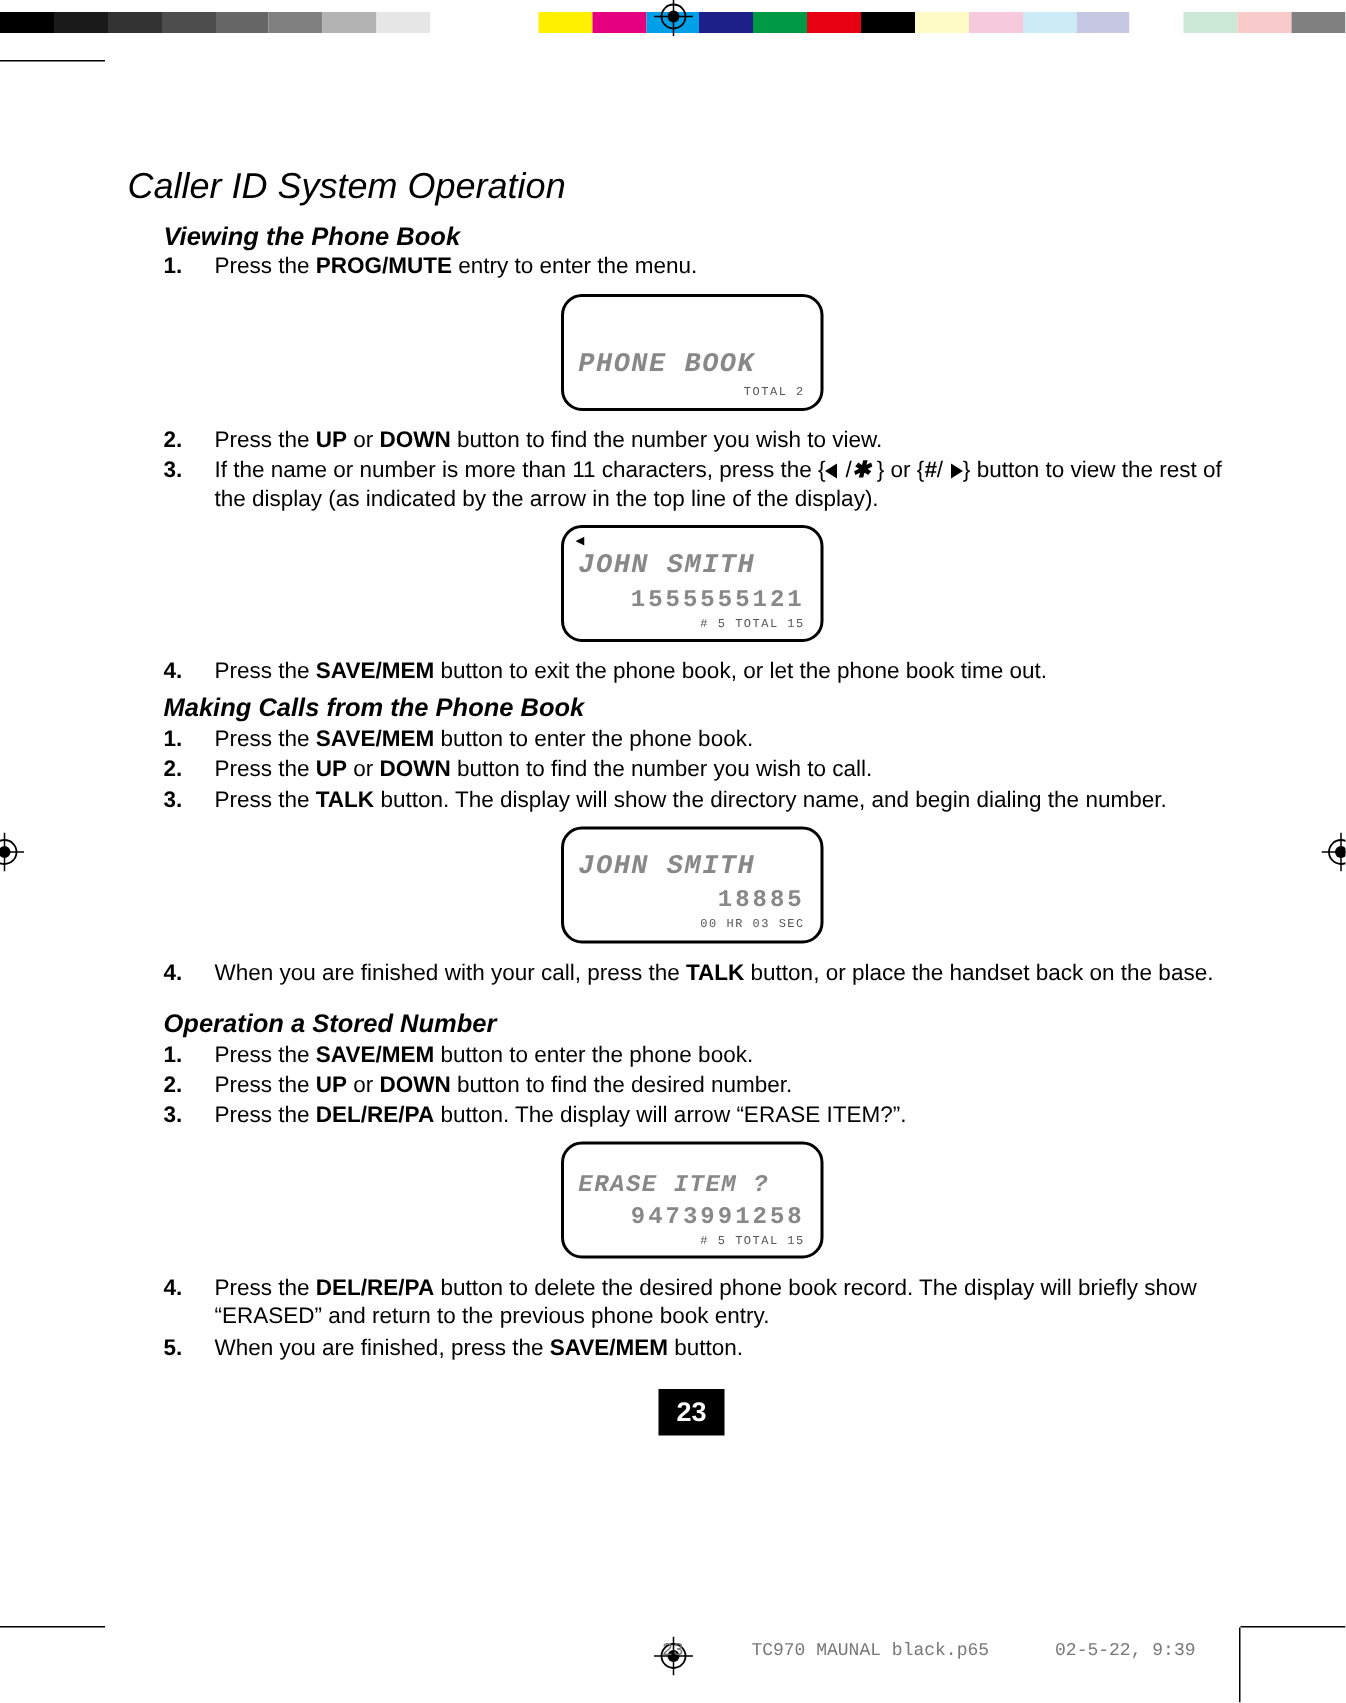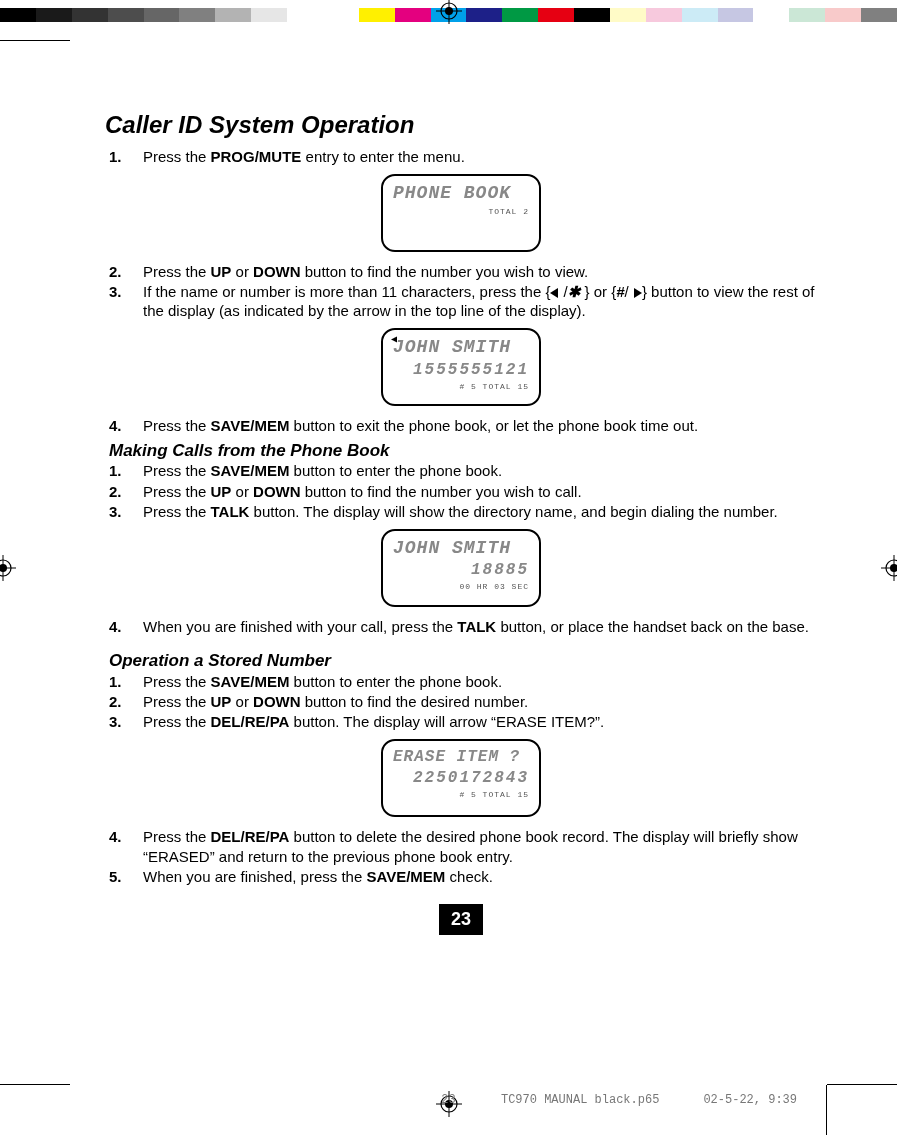--- a/index.html
+++ b/index.html
@@ -26,41 +26,41 @@
   .crop.bl-h { bottom: 50px; left: 0; width: 70px; height: 1px; }
   .crop.br-h { bottom: 50px; right: 0; width: 70px; height: 1px; }
   .crop.br-v { bottom: 0; right: 70px; width: 1px; height: 50px; }
 
   .page {
     position: absolute;
     top: 110px; left: 85px; right: 60px; bottom: 95px;
     font-size: 15px;
     line-height: 1.28;
   }
-  .h1 { font-size: 24px; font-weight: bold; font-style: italic; margin-bottom: 6px; margin-left: 20px; }
+  .h1 { font-size: 24px; font-weight: normal; font-style: italic; margin-bottom: 6px; }
   .h2 { font-size: 17px; font-weight: bold; font-style: italic; margin: 4px 0 0 24px; }
   .list { margin-left: 24px; }
   .row { display: flex; gap: 14px; margin-bottom: 1px; }
   .num { font-weight: bold; min-width: 20px; }
   .txt { flex: 1; }
   .bold { font-weight: bold; }
   .note-row { margin-left: 24px; margin-top: 2px; }
   .lcd-wrap { display: flex; justify-content: center; margin: 8px 0 10px 0; }
   .lcd {
-    width: 160px; height: 78px;
+    width: 175px; height: 78px;
     border: 2.5px solid #000;
     border-radius: 14px;
     padding: 6px 10px 4px 10px;
-    display: flex; flex-direction: column; justify-content: flex-start;
+    display: flex; flex-direction: column; justify-content: flex-end;
     position: relative;
     font-family: "Courier New", monospace;
     color: #888;
   }
   .lcd .l1 { font-size: 18px; font-style: italic; letter-spacing: 1px; font-weight: bold; white-space: nowrap; }
-  .lcd .l2 { font-size: 16px; font-style: italic; letter-spacing: 2px; text-align: right; font-weight: bold; white-space: nowrap; }
+  .lcd .l2 { font-size: 16px; letter-spacing: 2px; text-align: right; font-weight: bold; white-space: nowrap; }
   .lcd .status { font-size: 8px; text-align: right; color: #555; letter-spacing: 1px; margin-top: 2px;}
   .lcd .arrow { position: absolute; top: 4px; left: 8px; font-size: 10px; color: #000; }
   .tri { display: inline-block; width: 0; height: 0; border-top: 5px solid transparent; border-bottom: 5px solid transparent; vertical-align: -1px;}
   .tri.l { border-right: 8px solid #000; margin-right: 1px;}
   .tri.r { border-left: 8px solid #000; margin-left: 1px;}
   .sym { font-weight: bold; font-style: italic;}
   .pagenum {
     display: flex; justify-content: center; margin-top: 18px;
   }
   .pagenum > div {
@@ -140,20 +140,21 @@
 
 <div class="crop tl-h"></div>
 <div class="crop bl-h"></div>
 <div class="crop br-h"></div>
 <div class="crop br-v"></div>
 
 <div class="page">
 
   <div class="h1">Caller ID System Operation</div>
 
+  <div class="h2">Viewing the Phone Book</div>
   <div class="list">
     <div class="row">
       <div class="num">1.</div>
       <div class="txt"><span>Press the </span><span class="bold">PROG/MUTE</span><span> entry to enter the menu.</span></div>
     </div>
   </div>
 
   <div class="lcd-wrap">
       <div class="lcd">
     <div class="l1">PHONE BOOK</div>
@@ -231,33 +232,33 @@
       </div>
     <div class="row">
         <div class="num">3.</div>
         <div class="txt"><span>Press the </span><span class="bold">DEL/RE/PA</span><span> button. The display will arrow “ERASE ITEM?”.</span></div>
       </div>
   </div>
 
   <div class="lcd-wrap">
       <div class="lcd">
     <div class="l1" style="font-size:16px">ERASE ITEM ?</div>
-    <div class="l2">2250172843</div>
+    <div class="l2">9473991258</div>
     <div class="status"># 5   TOTAL 15</div>
   </div>
     </div>
 
   <div class="list">
     <div class="row">
         <div class="num">4.</div>
         <div class="txt"><span>Press the </span><span class="bold">DEL/RE/PA</span><span> button to delete the desired phone book record. The display will briefly show “ERASED” and return to the previous phone book entry.</span></div>
       </div>
     <div class="row">
         <div class="num">5.</div>
-        <div class="txt"><span>When you are finished, press the </span><span class="bold">SAVE/MEM</span><span> check.</span></div>
+        <div class="txt"><span>When you are finished, press the </span><span class="bold">SAVE/MEM</span><span> button.</span></div>
       </div>
   </div>
 
   <div class="pagenum">
       <div>23</div>
     </div>
 </div>
 
 <div class="footer">
   <span>TC970 MAUNAL black.p65</span>

